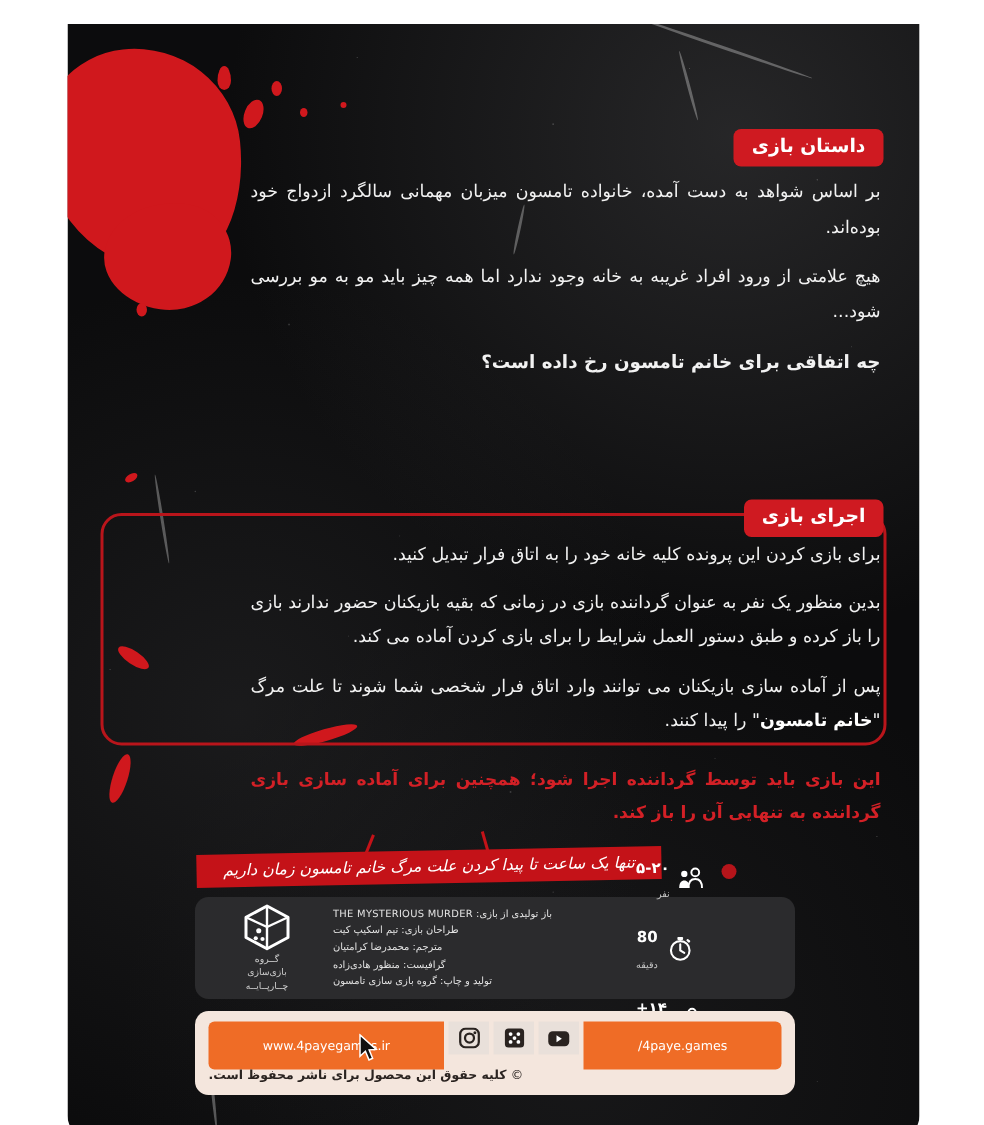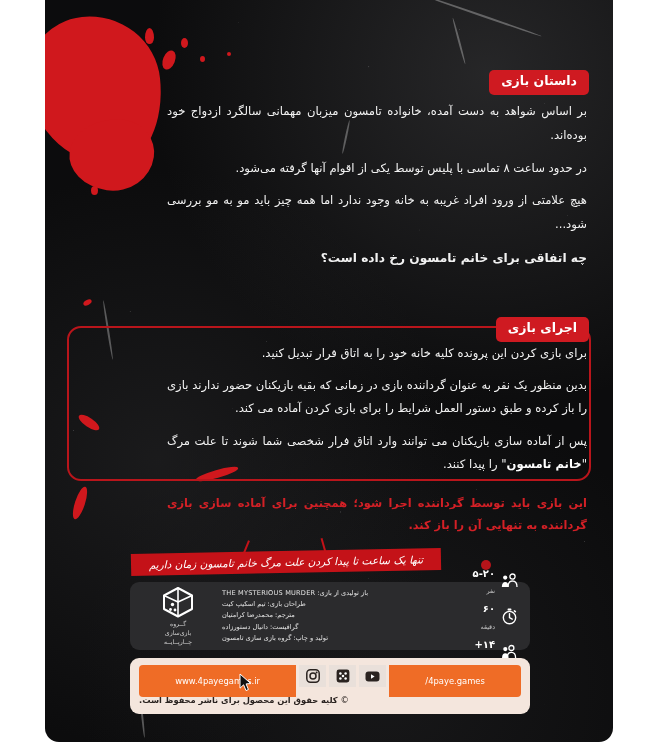--- a/index.html
+++ b/index.html
@@ -10,20 +10,21 @@
     background: #ffffff;
     font-family: "DejaVu Sans", "Liberation Sans", sans-serif;
     overflow: hidden;
   }
 
   #page {
     position: relative;
     width: 656px;
     height: 570px;
     background: #ffffff;
+    margin-top: 16px;
   }
 
   
   .card {
     position: absolute;
     left: 45px;
     top: 0px;
     width: 568px;
     height: 742px;
     background:
@@ -275,22 +276,23 @@
     font-size: 6.6px;
     line-height: 1.72;
   }
   .credits div { white-space: nowrap; }
   .credits .en { letter-spacing: .2px; }
 
   .stats {
     width: 96px;
     display: flex;
     flex-direction: column;
-    gap: 2px;
+    gap: 13px;
     padding-right: 2px;
+    align-items: flex-end;
   }
   .stat-row {
     display: flex;
     flex-direction: row;
     align-items: center;
     gap: 6px;
     direction: rtl;
   }
   .stat-ico {
     width: 17px; height: 17px;
@@ -388,23 +390,20 @@
     <div class="drop d15"></div>
     <div class="drop d16"></div>
 
     <div class="badge" id="badge-story">داستان بازی</div>
 
     <div class="story">
       <p>
         <span>بر اساس شواهد به دست آمده، خانواده تامسون میزبان مهمانی سالگرد ازدواج خود بوده‌اند.</span>
       </p>
       <p>
-        <span>در حدود ساعت ۸ تماسی با پلیس توسط یکی از اقوام آنها گرفته می‌شود.</span>
-      </p>
-      <p>
         <span>هیچ علامتی از ورود افراد غریبه به خانه وجود ندارد اما همه چیز باید مو به مو بررسی شود...</span>
       </p>
       <p class="q">چه اتفاقی برای خانم تامسون رخ داده است؟</p>
     </div>
 
     <div class="playbox"></div>
     <div class="badge" id="badge-play">اجرای بازی</div>
 
     <div class="playtext">
       <p>
@@ -442,21 +441,21 @@
           <div>گــروه</div>
           <div>بازی‌سازی</div>
           <div>چــارپــایــه</div>
         </div>
       </div>
 
       <div class="credits">
         <div class="en">باز تولیدی از بازی: THE MYSTERIOUS MURDER</div>
         <div>طراحان بازی: تیم اسکیپ کیت</div>
         <div>مترجم: محمدرضا کرامتیان</div>
-        <div>گرافیست: دانیال دستور‌زاده</div>
+        <div>گرافیست: منظور هادی‌زاده</div>
         <div>تولید و چاپ: گروه بازی سازی تامسون</div>
       </div>
 
       <div class="stats">
 
         <div class="stat-row">
           <span class="stat-ico">
             <svg width="17" height="15" viewBox="0 0 17 15">
               <circle cx="11.5" cy="3.6" r="2.6" fill="none" stroke="#ffffff" stroke-width="1.3"></circle>
               <path d="M7 14 C7 9.8 9 8 11.5 8 C14 8 16 9.8 16 14" fill="none" stroke="#ffffff" stroke-width="1.3"></path>
@@ -473,21 +472,21 @@
         <div class="stat-row">
           <span class="stat-ico">
             <svg width="17" height="17" viewBox="0 0 17 17">
               <circle cx="8.5" cy="9.6" r="6.2" fill="none" stroke="#ffffff" stroke-width="1.4"></circle>
               <path d="M8.5 5.6 L8.5 9.6 L11.2 11.2" fill="none" stroke="#ffffff" stroke-width="1.4" stroke-linecap="round"></path>
               <rect x="6.6" y="0.6" width="3.8" height="2" rx=".6" fill="#ffffff"></rect>
               <rect x="12.6" y="2.4" width="2.6" height="1.6" rx=".6" fill="#ffffff" transform="rotate(38 13.9 3.2)"></rect>
             </svg>
           </span>
           <span class="stat-txt">
-            <span class="stat-num">۶۰</span><br>
+            <span class="stat-num">80</span><br>
             <span class="stat-unit">دقیقه</span>
           </span>
         </div>
 
         <div class="stat-row">
           <span class="stat-ico">
             <svg width="17" height="15" viewBox="0 0 17 15">
               <circle cx="10.4" cy="4" r="2.5" fill="none" stroke="#ffffff" stroke-width="1.3"></circle>
               <path d="M6.2 14 C6.2 9.9 8.1 8.3 10.4 8.3 C12.7 8.3 14.6 9.9 14.6 14" fill="none" stroke="#ffffff" stroke-width="1.3"></path>
               <circle cx="4.3" cy="5.1" r="2.1" fill="#ffffff"></circle>

